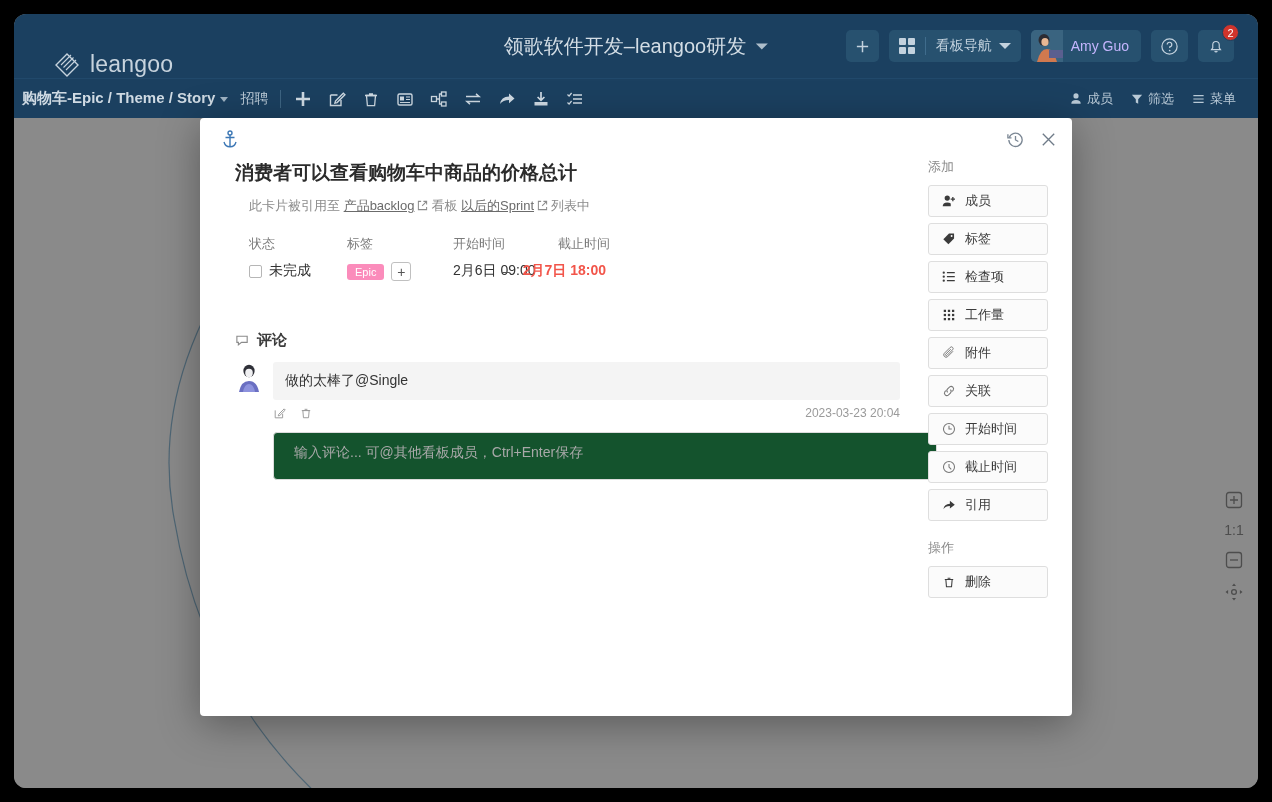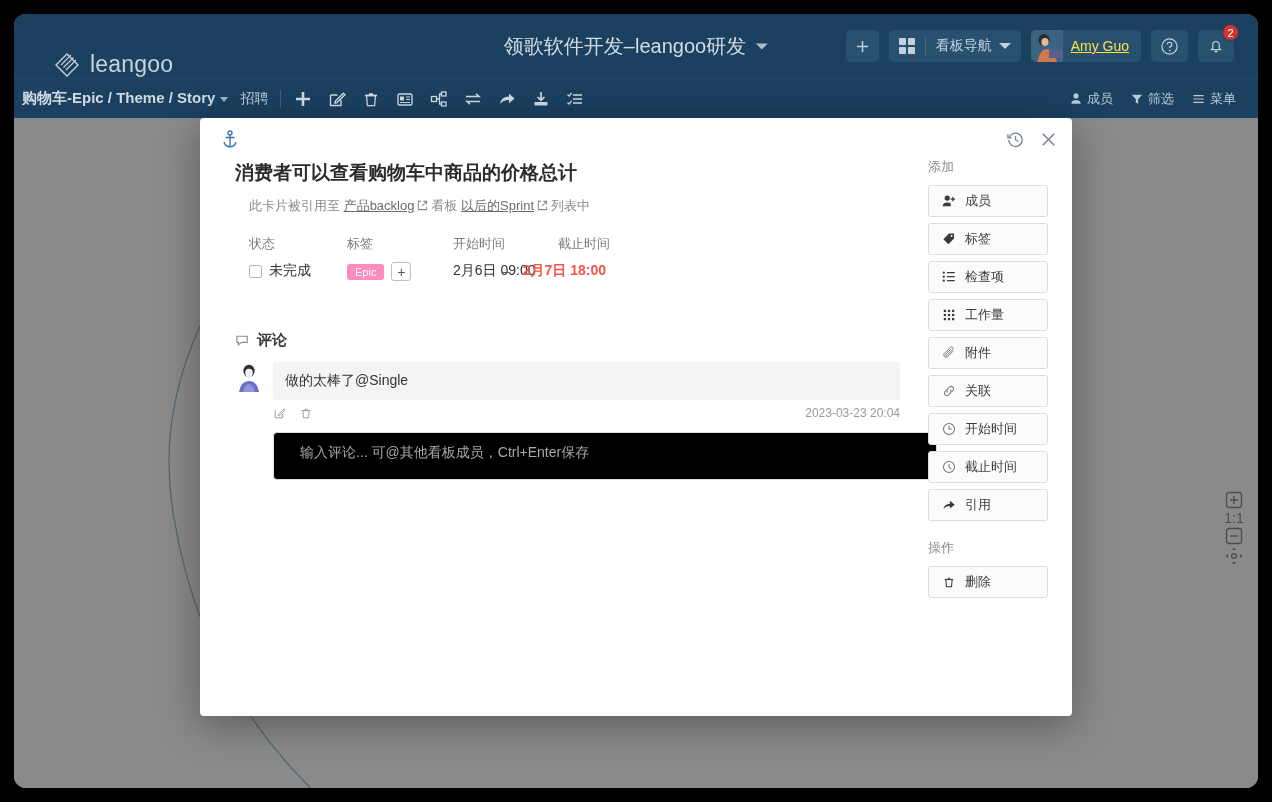--- a/index.html
+++ b/index.html
@@ -67,21 +67,21 @@
   .tb-group .seg { padding: 0 10px; display: flex; align-items: center; gap: 7px; color: #c3d2de; font-size: 14px; height: 100%;}
   .tb-divider { width: 1px; height: 18px; background: #3f6c8c; }
   .grid-ico { display: grid; grid-template-columns: 7px 7px; grid-template-rows: 7px 7px; gap: 2px; }
   .grid-ico i { background: #c3d2de; display:block; border-radius: 1px;}
   .user-chip {
     height: 32px; background: #27516f; border-radius: 5px;
     display: flex; align-items: center; gap: 8px;
     padding-right: 12px; cursor: pointer; overflow: hidden;
   }
   .avatar-sm { width: 32px; height: 32px; display: block; }
-  .user-name { color: #fde047; font-size: 14px; text-decoration: underline; }
+  .user-name { color: #c4b5fd; font-size: 14px; }
   .bell-wrap { position: relative; }
   .badge {
     position: absolute; right: -5px; top: -6px;
     background: #d0342c; color: #fff;
     min-width: 17px; height: 17px; border-radius: 9px;
     font-size: 11px; display: flex; align-items: center; justify-content: center;
     border: 1.5px solid #1b4060;
     padding: 0 3px;
   }
 
@@ -130,21 +130,21 @@
   }
   .mini-tag {
     display: inline-block; background: #b3752a; color: #dcae79;
     font-size: 9px; padding: 1px 5px; border-radius: 2px;
   }
   .mini-label { color: #b9c3c9; font-size: 11px; text-align: center; margin-top: 2px; }
 
   
   .zoomctl {
     position: absolute; right: 14px; top: 372px;
-    display: flex; flex-direction: column; align-items: center; 
+    display: flex; flex-direction: column; align-items: center; gap: 12px;
   }
   .zoomctl .z { cursor: pointer; width: 20px; height: 20px; display:block; }
   .zoomctl .ratio { color: #4d4d4d; font-size: 14px; cursor: pointer; }
 
   
   .modal {
     position: absolute; left: 186px; top: 104px;
     width: 872px; height: 598px;
     background: #fff;
     border-radius: 4px;
@@ -213,23 +213,23 @@
   .comment-actions {
     display: flex; align-items: center; margin-left: 38px; margin-top: 6px;
     gap: 12px;
   }
   .ca-ico { width: 14px; height: 14px; cursor: pointer; display:block;}
   .comment-time { margin-left: auto; font-size: 12px; color: #9a9a9a; }
 
   .comment-input {
     margin-left: 38px; margin-top: 12px;
     height: 48px; border: 1px solid #dcdcdc; border-radius: 4px;
-    background: #000000;
+    background: #14532d;
     font-size: 14px; color: #a8a8a8;
-    padding: 11px 26px;
+    padding: 11px 20px;
     width: 664px;
     font-family: inherit;
     outline: none;
     resize: none;
   }
   .comment-input::placeholder { color: #a8a8a8; }
 
   
   .modal-side {
     position: absolute; right: 0; top: 0;

